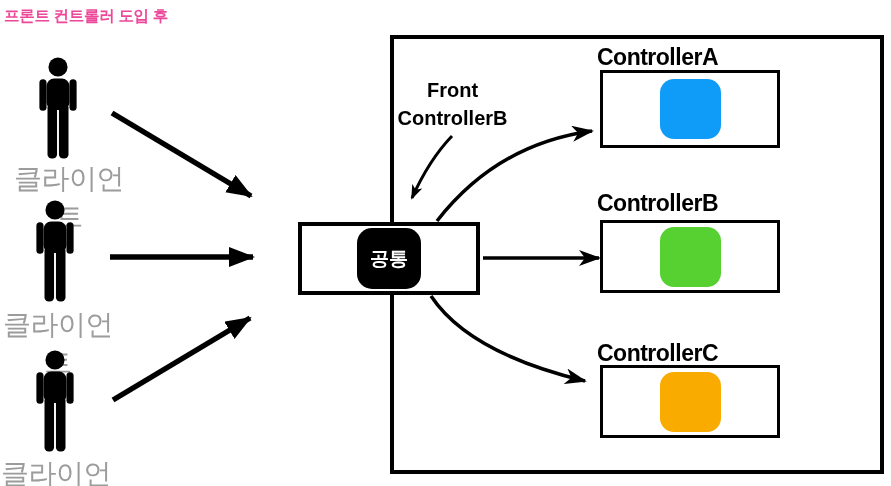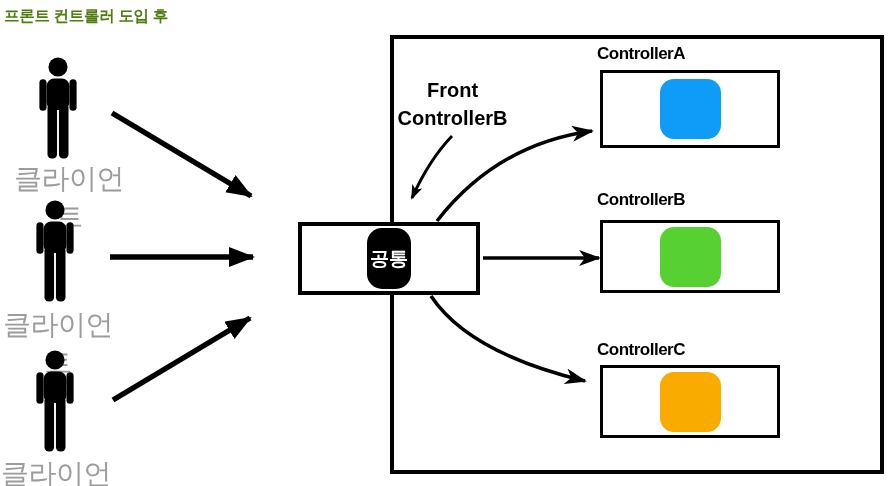--- a/index.html
+++ b/index.html
@@ -10,21 +10,21 @@
     background: #ffffff;
     font-family: "Liberation Sans", sans-serif;
     overflow: hidden;
   }
   .abs { position: absolute; }
 
   #diagram-title {
     left: 4px; top: 6px;
     font-size: 15.5px;
     font-weight: bold;
-    color: #4d7c0f;
+    color: #ec4899;
     letter-spacing: -0.3px;
   }
 
   .client-label {
     width: 120px;
     text-align: center;
     font-size: 28px;
     color: #9C9C9C;
     letter-spacing: -0.5px;
   }
@@ -54,34 +54,34 @@
     width: 182px; height: 73px;
     border: 4px solid #000;
     box-sizing: border-box;
     background: #fff;
     display: flex;
     align-items: center;
     justify-content: center;
     z-index: 3;
   }
   #common-chip {
-    width: 44px; height: 61px;
+    width: 64px; height: 61px;
     background: #000;
     border-radius: 15px;
     display: flex;
     align-items: center;
     justify-content: center;
     color: #fff;
     font-size: 19px;
     font-weight: 600;
   }
 
   .ctrl-label {
     left: 597px;
-    font-size: 17px;
+    font-size: 23px;
     font-weight: bold;
     color: #000;
     z-index: 2;
     letter-spacing: -0.5px;
   }
   .ctrl-box {
     left: 600px;
     width: 180px;
     border: 3px solid #000;
     box-sizing: border-box;

